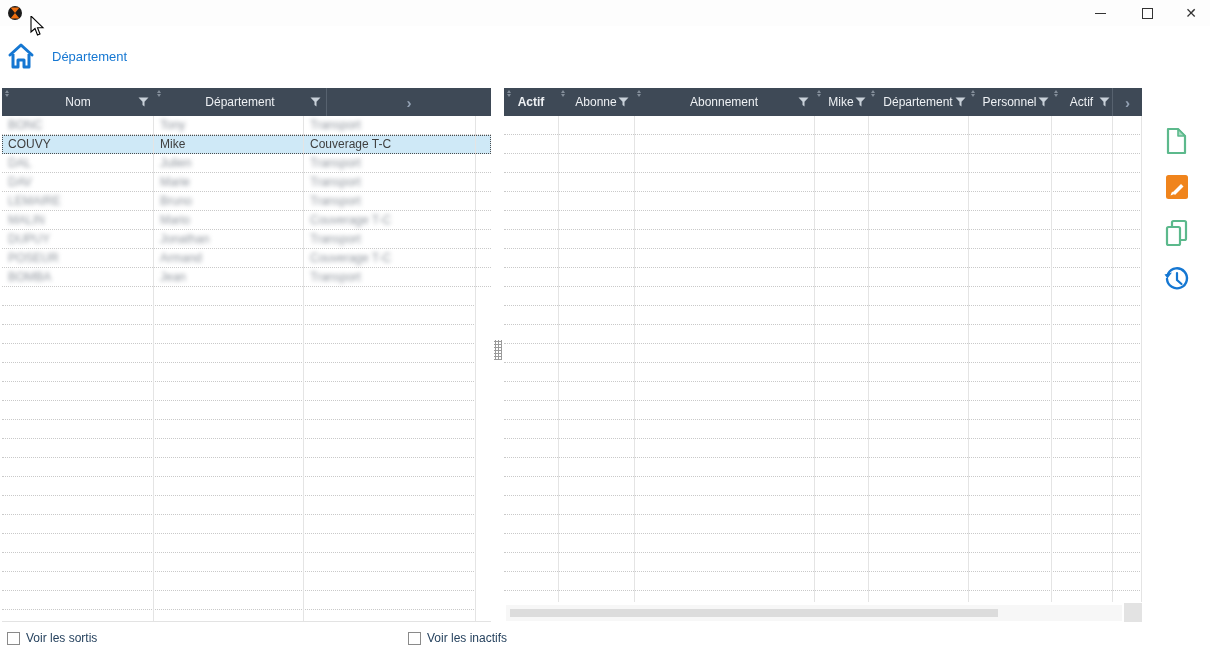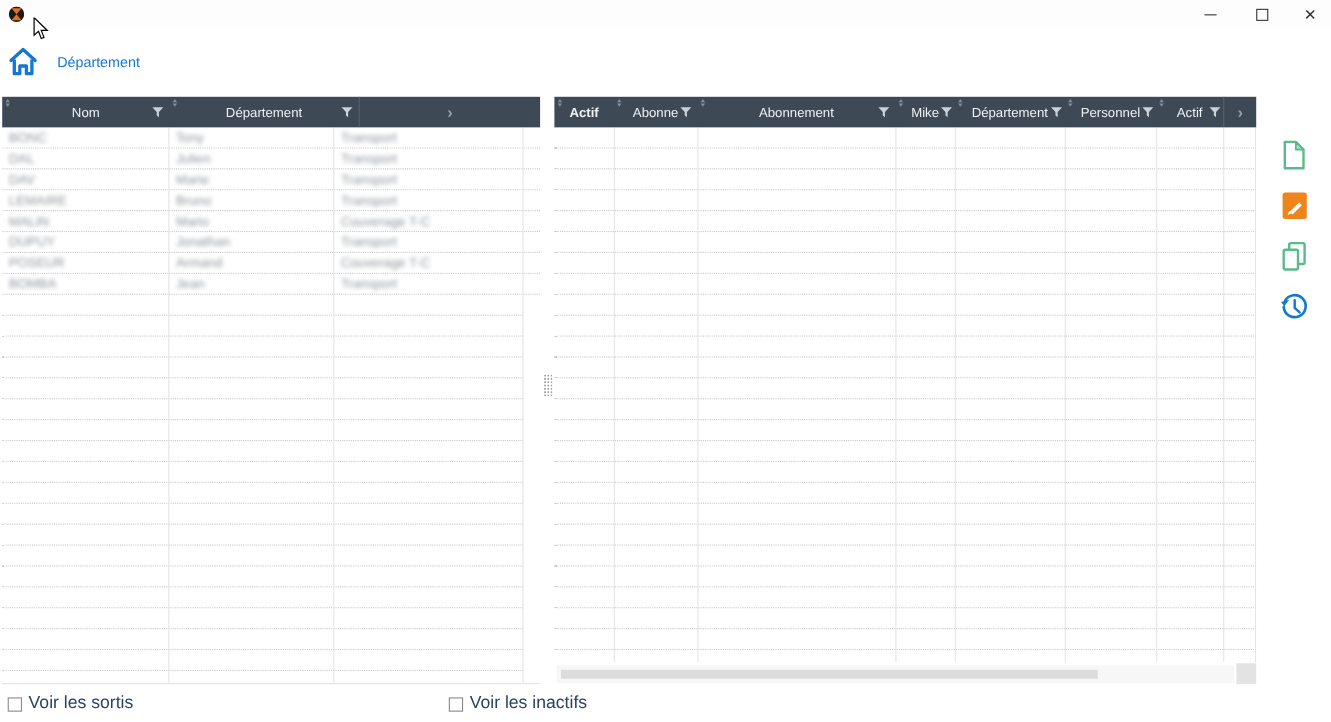--- a/index.html
+++ b/index.html
@@ -45,21 +45,21 @@
             background-image:radial-gradient(#9a9a9a 1px,transparent 1.1px);background-size:3px 3px;}
   
   .hscroll{position:absolute;left:2px;bottom:1px;height:16px;background:#f7f7f7;}
   .hscroll .thumb{position:absolute;left:4px;top:4px;height:8px;background:#dcdcdc;}
   .scroll-corner{position:absolute;right:0;bottom:0;width:18px;height:19px;background:#e3e3e3;}
   
   .action-icon{position:absolute;left:1163px;width:27px;height:30px;}
   
   .footer-check{position:absolute;top:631px;display:flex;align-items:center;}
   .checkbox{width:13px;height:13px;background:#fff;border:1px solid #8a8a8a;box-sizing:border-box;}
-  .check-label{margin-left:6px;font-size:16px;color:#27435f;}
+  .check-label{margin-left:6px;font-size:12px;color:#27435f;}
 </style>
 </head>
 <body>
 
 <div class="titlebar">
   <svg class="app-icon" viewBox="0 0 14 14">
     <circle cx="7" cy="7" r="7" fill="#1a1a1a"></circle>
     <polygon points="2.5,1.5 11.5,1.5 7,7" fill="#f07010"></polygon>
     <polygon points="2.5,12.5 11.5,12.5 7,7" fill="#f07010"></polygon>
   </svg>
@@ -110,20 +110,25 @@
     <div class="hcell hdr-more" style="flex:1;">
       <span>›</span>
     </div>
   </div>
   <div class="grid-body" style="height:505px;">
     <div class="row blurred">
       <div class="cell" style="width:152px;">BONC</div>
       <div class="cell" style="width:150px;">Tony</div>
       <div class="cell" style="width:172px;">Transport</div>
     </div>
+    <div class="row selected">
+      <div class="cell" style="width:152px;">COUVY</div>
+      <div class="cell" style="width:150px;">Mike</div>
+      <div class="cell" style="width:172px;">Couverage T-C</div>
+    </div>
     <div class="row blurred">
       <div class="cell" style="width:152px;">DAL</div>
       <div class="cell" style="width:150px;">Julien</div>
       <div class="cell" style="width:172px;">Transport</div>
     </div>
     <div class="row blurred">
       <div class="cell" style="width:152px;">DAV</div>
       <div class="cell" style="width:150px;">Marie</div>
       <div class="cell" style="width:172px;">Transport</div>
     </div>

